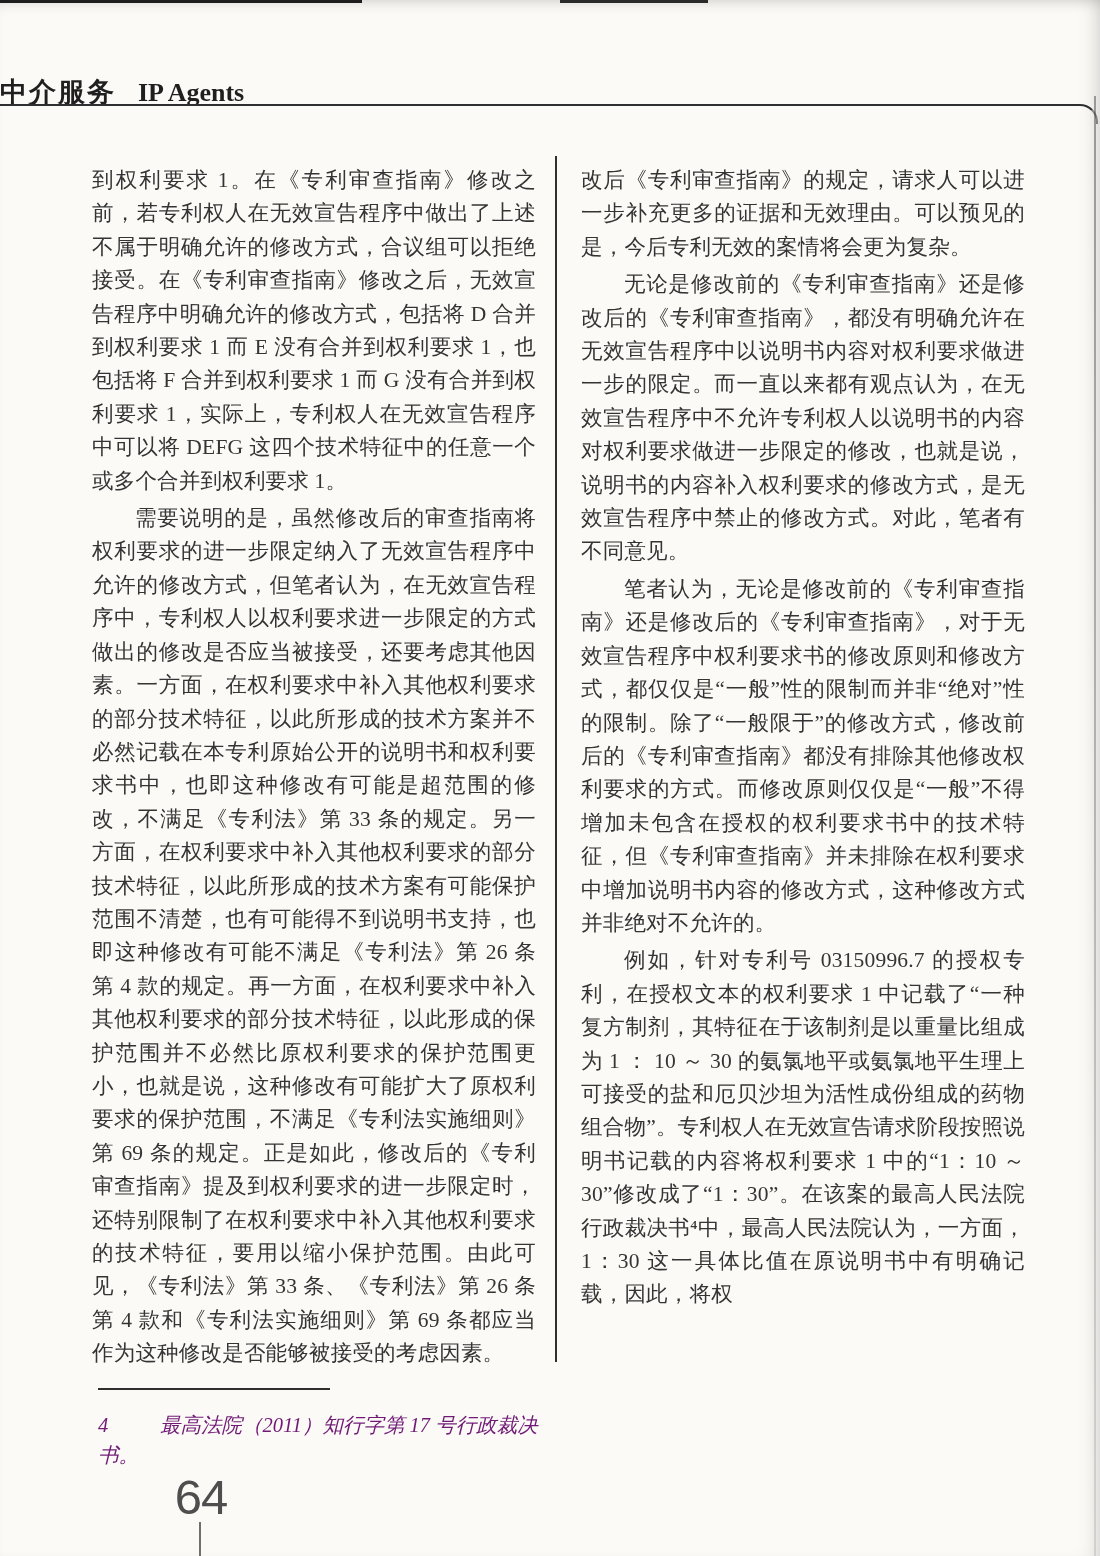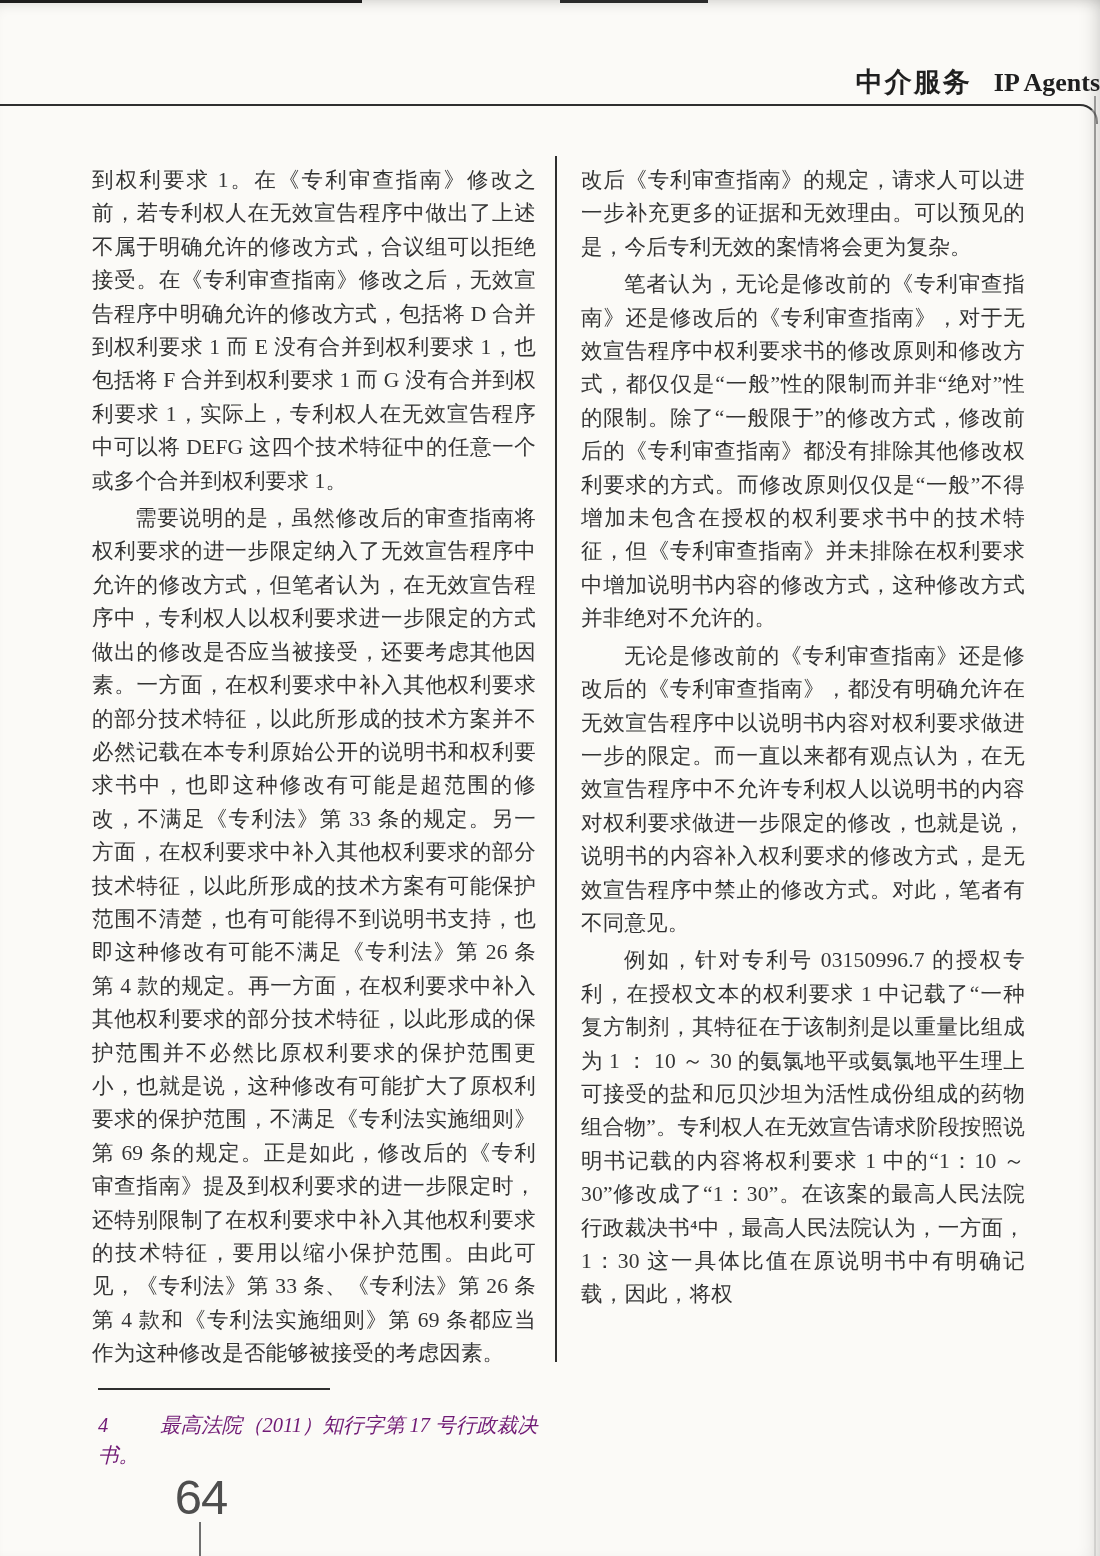--- a/index.html
+++ b/index.html
@@ -17,21 +17,21 @@
                 inset 0 12px 16px -12px rgba(0,0,0,0.20);
     color: #343434;
   }
   
   .top-edge-a { position: absolute; top: 0; left: 0; width: 362px; height: 3px; background: #1d1d1d; }
   .top-edge-b { position: absolute; top: 0; left: 560px; width: 148px; height: 3px; background: #2a2a2a; }
   .right-edge { position: absolute; top: 96px; right: 4px; bottom: 0; width: 2px;
                 background: linear-gradient(180deg, rgba(0,0,0,0.35), rgba(0,0,0,0.10)); }
 
   
-  .header { position: absolute; top: 64px; left: 0; width: 100%; text-align: right; white-space: nowrap; }
+  .header { position: absolute; top: 74px; left: 0; width: 100%; text-align: left; white-space: nowrap; }
   .header-cn { font-family: "Liberation Sans", sans-serif; font-weight: bold; font-size: 27px; color: #1f1f1f; letter-spacing: 2px; }
   .header-en { font-family: "Liberation Serif", serif; font-weight: bold; font-size: 26px; color: #1f1f1f; margin-left: 22px; }
   .header-rule { position: absolute; top: 104px; left: 0; width: 1054px; height: 2px; background: #2f2f2f; }
   .rule-curl { position: absolute; top: 104px; right: 2px; width: 46px; height: 20px;
                border-top: 2px solid #2f2f2f; border-right: 2px solid rgba(47,47,47,0.55);
                border-top-right-radius: 18px; box-sizing: border-box; }
 
   
   .col { position: absolute; top: 160px; width: 452px; height: 1212px; overflow: hidden; }
   .col-left  { left: 88px; }
@@ -99,22 +99,22 @@
   <div class="col col-left">
     <p class="para">到权利要求 1。在《专利审查指南》修改之前，若专利权人在无效宣告程序中做出了上述不属于明确允许的修改方式，合议组可以拒绝接受。在《专利审查指南》修改之后，无效宣告程序中明确允许的修改方式，包括将 D 合并到权利要求 1 而 E 没有合并到权利要求 1，也包括将 F 合并到权利要求 1 而 G 没有合并到权利要求 1，实际上，专利权人在无效宣告程序中可以将 DEFG 这四个技术特征中的任意一个或多个合并到权利要求 1。</p>
     <p class="para indent">需要说明的是，虽然修改后的审查指南将权利要求的进一步限定纳入了无效宣告程序中允许的修改方式，但笔者认为，在无效宣告程序中，专利权人以权利要求进一步限定的方式做出的修改是否应当被接受，还要考虑其他因素。一方面，在权利要求中补入其他权利要求的部分技术特征，以此所形成的技术方案并不必然记载在本专利原始公开的说明书和权利要求书中，也即这种修改有可能是超范围的修改，不满足《专利法》第 33 条的规定。另一方面，在权利要求中补入其他权利要求的部分技术特征，以此所形成的技术方案有可能保护范围不清楚，也有可能得不到说明书支持，也即这种修改有可能不满足《专利法》第 26 条第 4 款的规定。再一方面，在权利要求中补入其他权利要求的部分技术特征，以此形成的保护范围并不必然比原权利要求的保护范围更小，也就是说，这种修改有可能扩大了原权利要求的保护范围，不满足《专利法实施细则》第 69 条的规定。正是如此，修改后的《专利审查指南》提及到权利要求的进一步限定时，还特别限制了在权利要求中补入其他权利要求的技术特征，要用以缩小保护范围。由此可见，《专利法》第 33 条、《专利法》第 26 条第 4 款和《专利法实施细则》第 69 条都应当作为这种修改是否能够被接受的考虑因素。</p>
     <p class="para indent">此外，相对于权利要求的合并来说，权利要求的进一步限定这种修改方式，能够使得专利权人在无效宣告程序中修改的权利要求相对于原权利要求出现更复杂的变化。对于专利权人做出的复杂修改，按照修</p>
   </div>
 
   <div class="col-divider"></div>
 
   <div class="col col-right">
     <p class="para">改后《专利审查指南》的规定，请求人可以进一步补充更多的证据和无效理由。可以预见的是，今后专利无效的案情将会更为复杂。</p>
+    <p class="para indent">无论是修改前的《专利审查指南》还是修改后的《专利审查指南》，都没有明确允许在无效宣告程序中以说明书内容对权利要求做进一步的限定。而一直以来都有观点认为，在无效宣告程序中不允许专利权人以说明书的内容对权利要求做进一步限定的修改，也就是说，说明书的内容补入权利要求的修改方式，是无效宣告程序中禁止的修改方式。对此，笔者有不同意见。</p>
     <p class="para indent">笔者认为，无论是修改前的《专利审查指南》还是修改后的《专利审查指南》，对于无效宣告程序中权利要求书的修改原则和修改方式，都仅仅是“一般”性的限制而并非“绝对”性的限制。除了“一般限于”的修改方式，修改前后的《专利审查指南》都没有排除其他修改权利要求的方式。而修改原则仅仅是“一般”不得增加未包含在授权的权利要求书中的技术特征，但《专利审查指南》并未排除在权利要求中增加说明书内容的修改方式，这种修改方式并非绝对不允许的。</p>
-    <p class="para indent">无论是修改前的《专利审查指南》还是修改后的《专利审查指南》，都没有明确允许在无效宣告程序中以说明书内容对权利要求做进一步的限定。而一直以来都有观点认为，在无效宣告程序中不允许专利权人以说明书的内容对权利要求做进一步限定的修改，也就是说，说明书的内容补入权利要求的修改方式，是无效宣告程序中禁止的修改方式。对此，笔者有不同意见。</p>
     <p class="para indent">例如，针对专利号 03150996.7 的授权专利，在授权文本的权利要求 1 中记载了“一种复方制剂，其特征在于该制剂是以重量比组成为 1 ： 10 ～ 30 的氨氯地平或氨氯地平生理上可接受的盐和厄贝沙坦为活性成份组成的药物组合物”。专利权人在无效宣告请求阶段按照说明书记载的内容将权利要求 1 中的“1：10 ～ 30”修改成了“1：30”。在该案的最高人民法院行政裁决书⁴中，最高人民法院认为，一方面，1：30 这一具体比值在原说明书中有明确记载，因此，将权</p>
   </div>
 
   <div class="footnote-rule"></div>
   <div class="footnote">
     <span class="fn-num">4</span><span>最高法院（2011）知行字第 17 号行政裁决书。</span>
   </div>
 
   <div class="footer">
     <span class="page-number">64</span>

